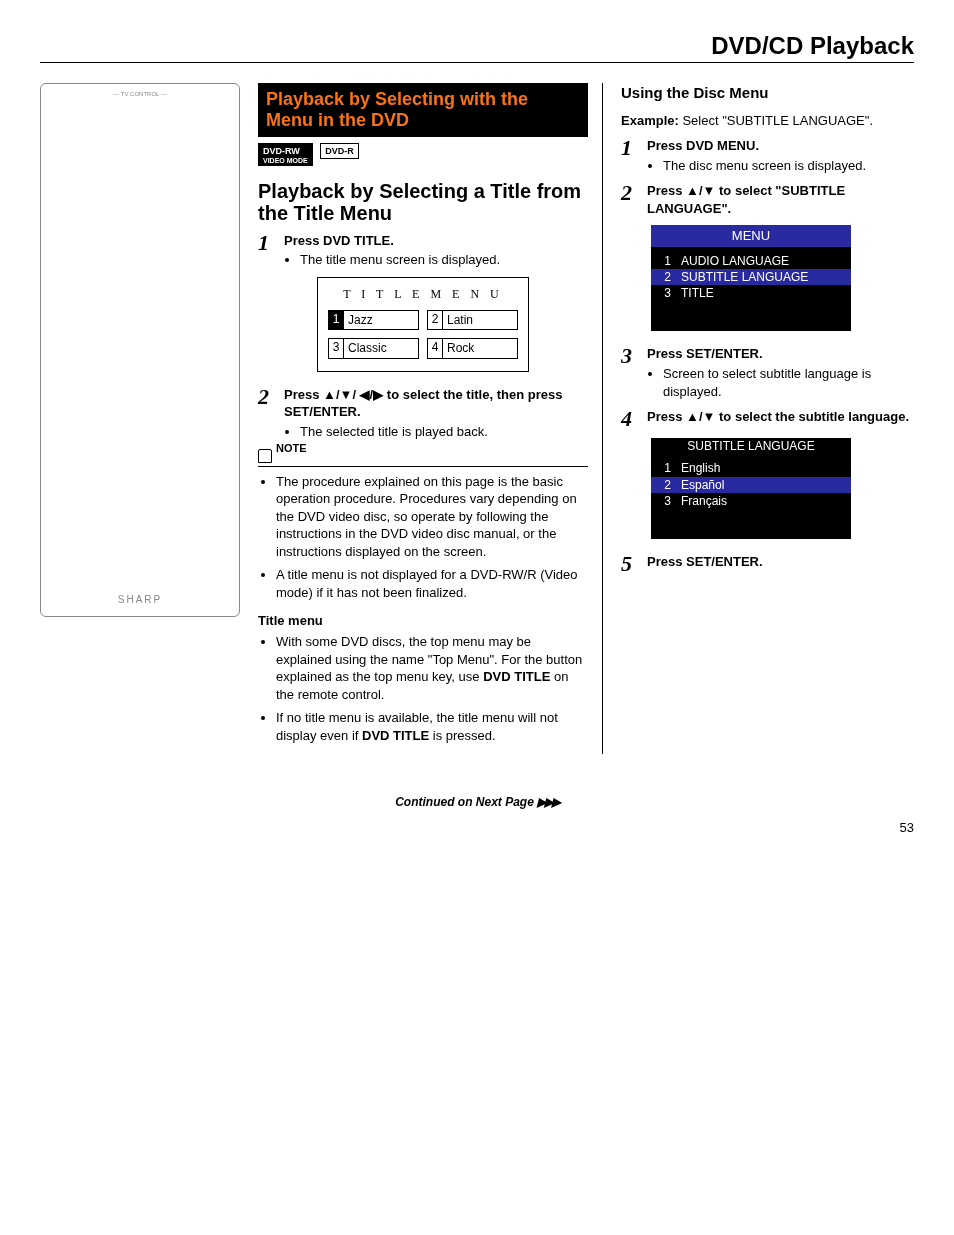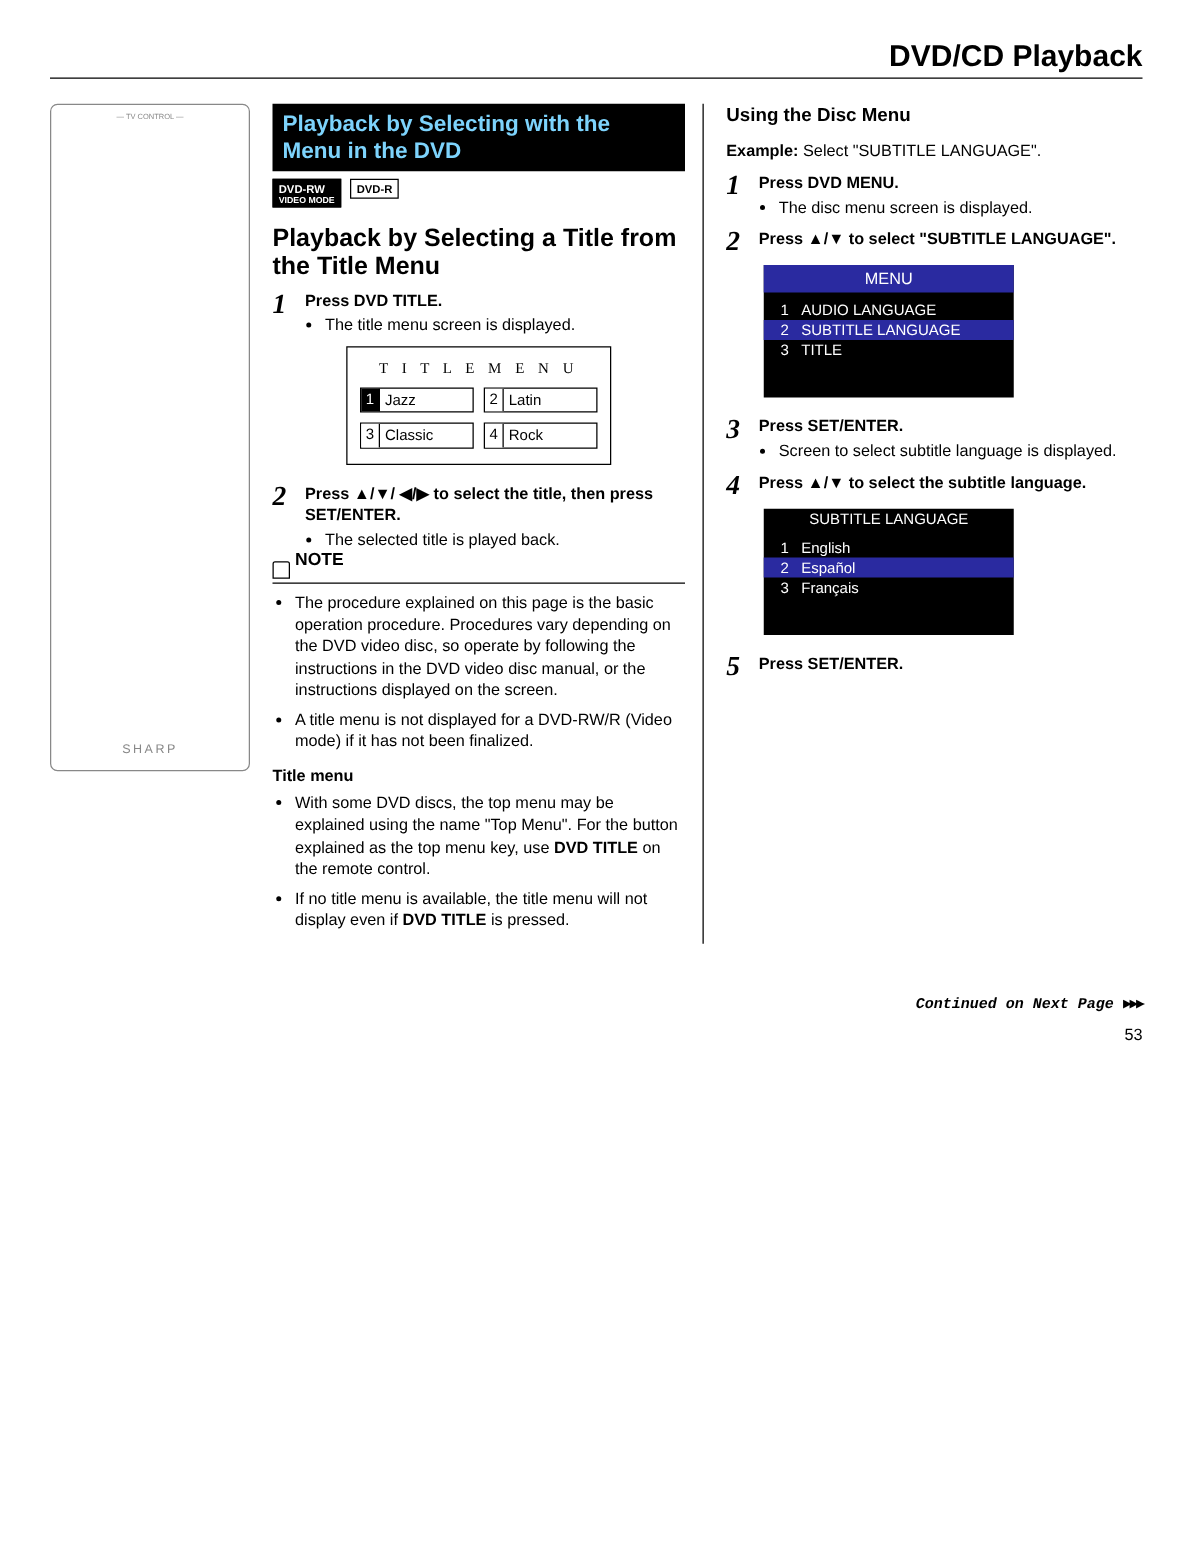--- a/index.html
+++ b/index.html
@@ -17,21 +17,21 @@
     font-size: 24px;
     font-weight: bold;
     border-bottom: 1px solid #000;
     padding-bottom: 0;
     margin-bottom: 20px;
   }
   .columns {
     display: flex;
     gap: 18px;
   }
-  .col-remote { width: 160px; flex-shrink: 0; }
+  .col-remote { width: 200px; flex-shrink: 0; }
   .col-left   { width: 330px; flex-shrink: 0; }
   .col-right  { flex: 1; }
 
   
   .remote-box {
     border: 1px solid #888;
     border-radius: 6px;
     height: 520px;
     font-size: 6px;
     color: #888;
@@ -44,21 +44,21 @@
     bottom: 10px; left: 0; right: 0;
     text-align: center;
     font-size: 10px;
     letter-spacing: 2px;
     color: #888;
   }
 
   
   .banner {
     background: #000;
-    color: #7dd3fc;
+    color: #f97316;
     font-size: 18px;
     font-weight: bold;
     padding: 6px 8px;
     line-height: 1.15;
   }
   .sub-heading {
     font-size: 20px;
     font-weight: 900;
     margin: 14px 0 6px 0;
     line-height: 1.1;
@@ -120,21 +120,21 @@
   .tm-num {
     border-right: 1px solid #000;
     width: 14px;
     text-align: center;
     background: #fff;
   }
   .tm-num.sel { background: #000; color: #fff; }
   .tm-label { padding: 1px 4px; }
   .note-rule { border-bottom: 1px solid #000; margin-top: -1px; margin-bottom: 6px; position: relative;}
   .note-rule .lbl {
-    position: relative; top: -9px; background:#fff; padding-right:6px; font-weight:bold; font-size:14px;
+    position: relative; top: -9px; background:#fff; padding-right:6px; font-weight:bold; font-size:11px;
   }
   .note-rule .pageicon {
     display:inline-block; width:12px; height:12px; border:1px solid #000; border-radius:2px 2px 0 0;
     position: relative; top:2px; margin-right:4px; background:#fff;
   }
   .subnote-title { font-weight: bold; margin-top: 6px; }
 
   
   .osd {
     background: #000;
@@ -163,25 +163,24 @@
     padding: 0 8px;
     gap: 10px;
   }
   .osd-row.selected { background: #2a2aa0; }
   .osd-row .n { width: 12px; text-align: right; }
 
   
   .footer {
     margin-top: 40px;
     display: flex;
-    justify-content: flex-end;
+    justify-content: center;
     align-items: center;
     gap: 20px;
     font-size: 12px;
-    font-family: Liberation Mono, monospace;
   }
   .footer .cont { font-style: italic; font-weight: bold; }
   .footer .arrows { letter-spacing: -2px; }
 
   .col-divider { border-right: 1px solid #000; padding-right: 14px; }
 </style>
 </head>
 <body>
 
 <div class="page-header">DVD/CD Playback</div>

